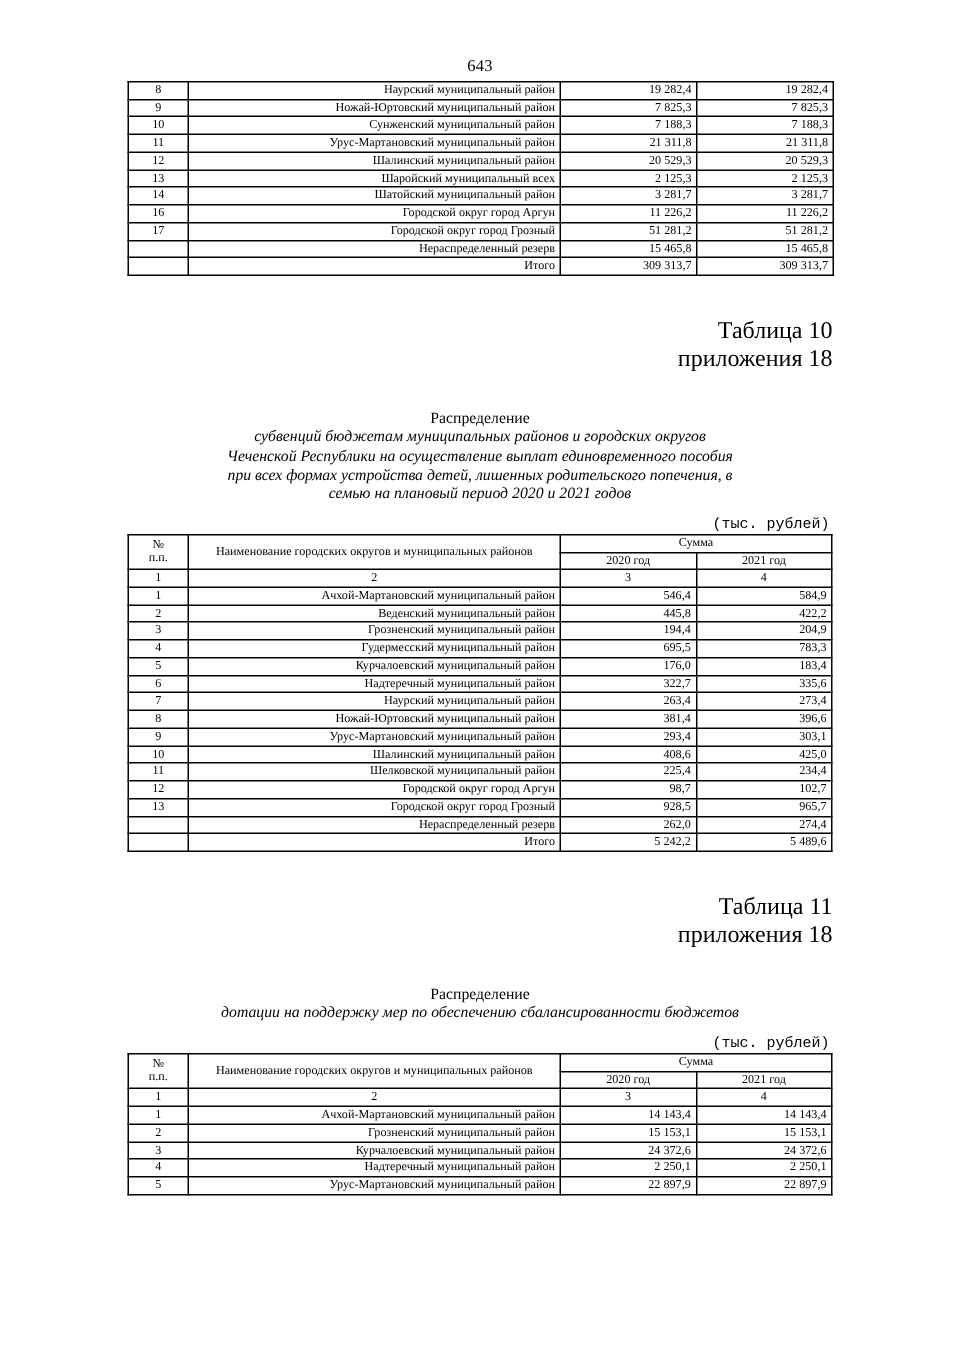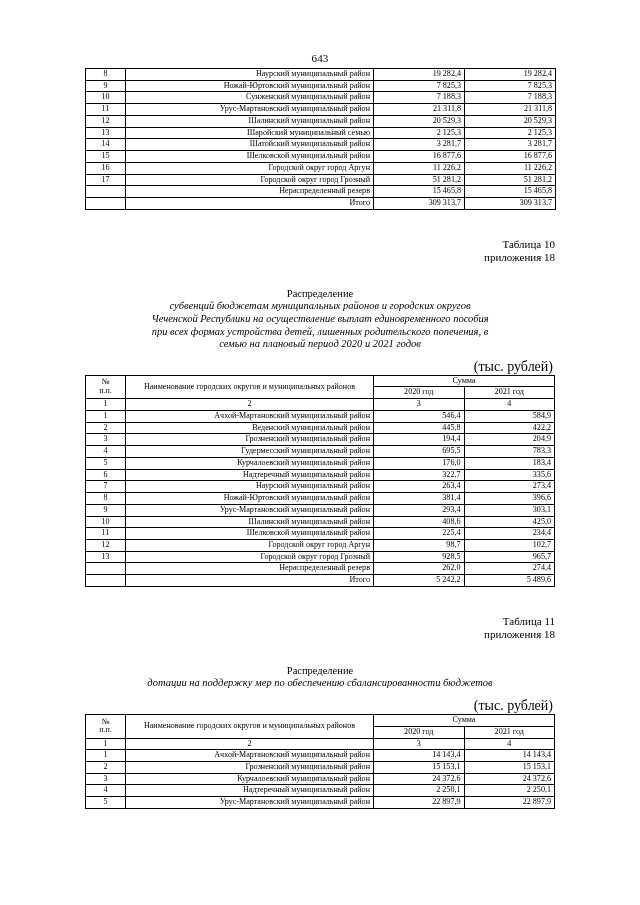--- a/index.html
+++ b/index.html
@@ -18,21 +18,21 @@
   .page {
     width: 640px;
     height: 905px;
     box-sizing: border-box;
     padding: 0 85px;
     position: relative;
   }
   .page-number {
     text-align: center;
     font-size: 11px;
-    margin-top: 52px;
+    margin-top: 38px;
     margin-bottom: 0;
     letter-spacing: 0.2px;
   }
 
   
   table.doc-table {
     border-collapse: collapse;
     width: 470px;
     margin: 0;
     table-layout: fixed;
@@ -52,35 +52,36 @@
   }
   .col-num   { width: 40px;  text-align: center; }
   .col-name  { width: 248px; text-align: right; padding-left: 6px; }
   .col-val   { width: 91px;  text-align: right; padding-right: 6px; }
   .bold      { font-weight: bold; }
   .center    { text-align: center; }
 
   .units-line {
     width: 470px;
     text-align: right;
-    font-size: 14px;
+    font-size: 10px;
     padding-right: 2px;
     box-sizing: border-box;
+    font-family: Liberation Mono, monospace;
   }
 
   
   .hdr-cell { text-align: center; vertical-align: middle; height: 13px; }
   .hdr-tall { height: 26px; }
 
   
   .table-block { margin-top: 4px; }
 
   .table-label {
     text-align: right;
-    font-size: 11px;
+    font-size: 16px;
     line-height: 1.18;
     margin-top: 28px;
   }
   .title-block {
     text-align: center;
     font-size: 10.5px;
     line-height: 1.2;
     margin-top: 24px;
   }
   .title-block .lead { display: block; }
@@ -123,35 +124,29 @@
             <td class="col-val">21 311,8</td>
           </tr>
           <tr>
             <td class="col-num">12</td>
             <td class="col-name">Шалинский муниципальный район</td>
             <td class="col-val">20 529,3</td>
             <td class="col-val">20 529,3</td>
           </tr>
           <tr>
             <td class="col-num">13</td>
-            <td class="col-name">Шаройский муниципальный семью</td>
+            <td class="col-name">Шаройский муниципальный всех</td>
             <td class="col-val">2 125,3</td>
             <td class="col-val">2 125,3</td>
           </tr>
           <tr>
             <td class="col-num">14</td>
             <td class="col-name">Шатойский муниципальный район</td>
             <td class="col-val">3 281,7</td>
             <td class="col-val">3 281,7</td>
-          </tr>
-          <tr>
-            <td class="col-num">15</td>
-            <td class="col-name">Шелковской муниципальный район</td>
-            <td class="col-val">16 877,6</td>
-            <td class="col-val">16 877,6</td>
           </tr>
           <tr>
             <td class="col-num">16</td>
             <td class="col-name">Городской округ город Аргун</td>
             <td class="col-val">11 226,2</td>
             <td class="col-val">11 226,2</td>
           </tr>
           <tr>
             <td class="col-num">17</td>
             <td class="col-name">Городской округ город Грозный</td>

